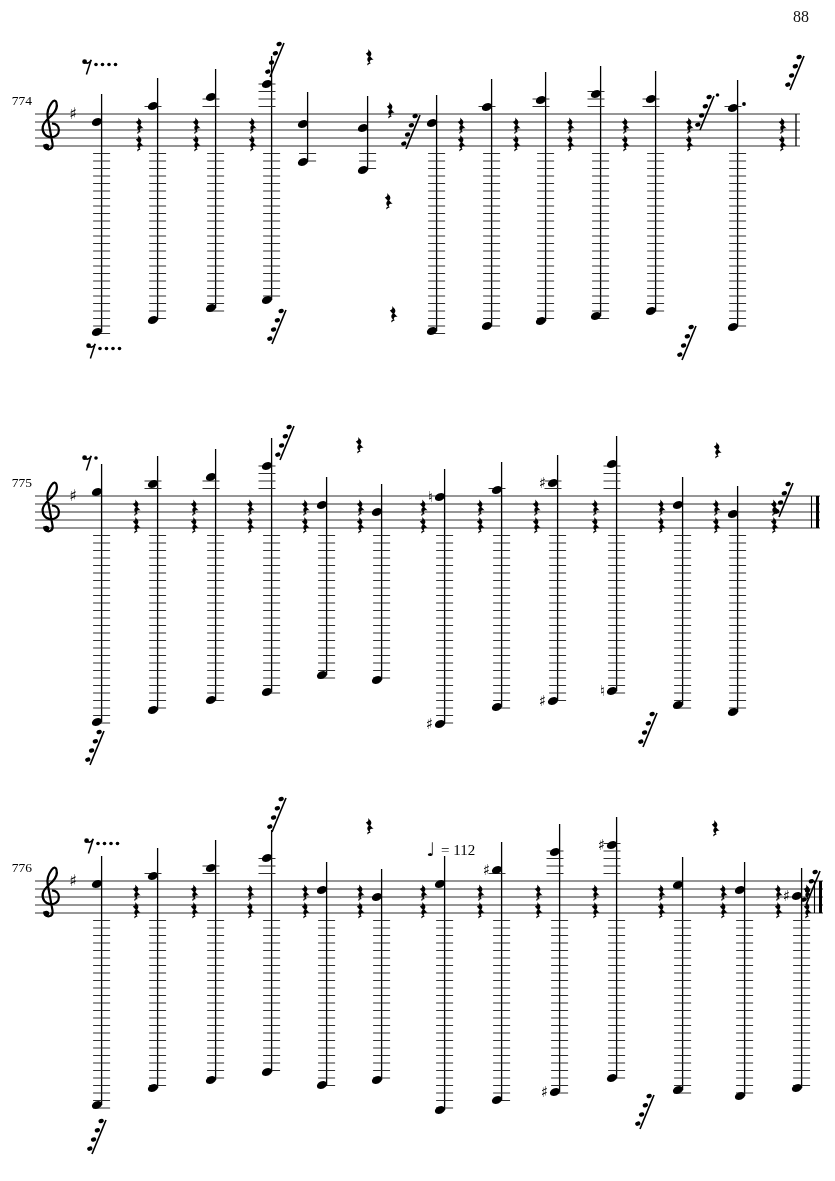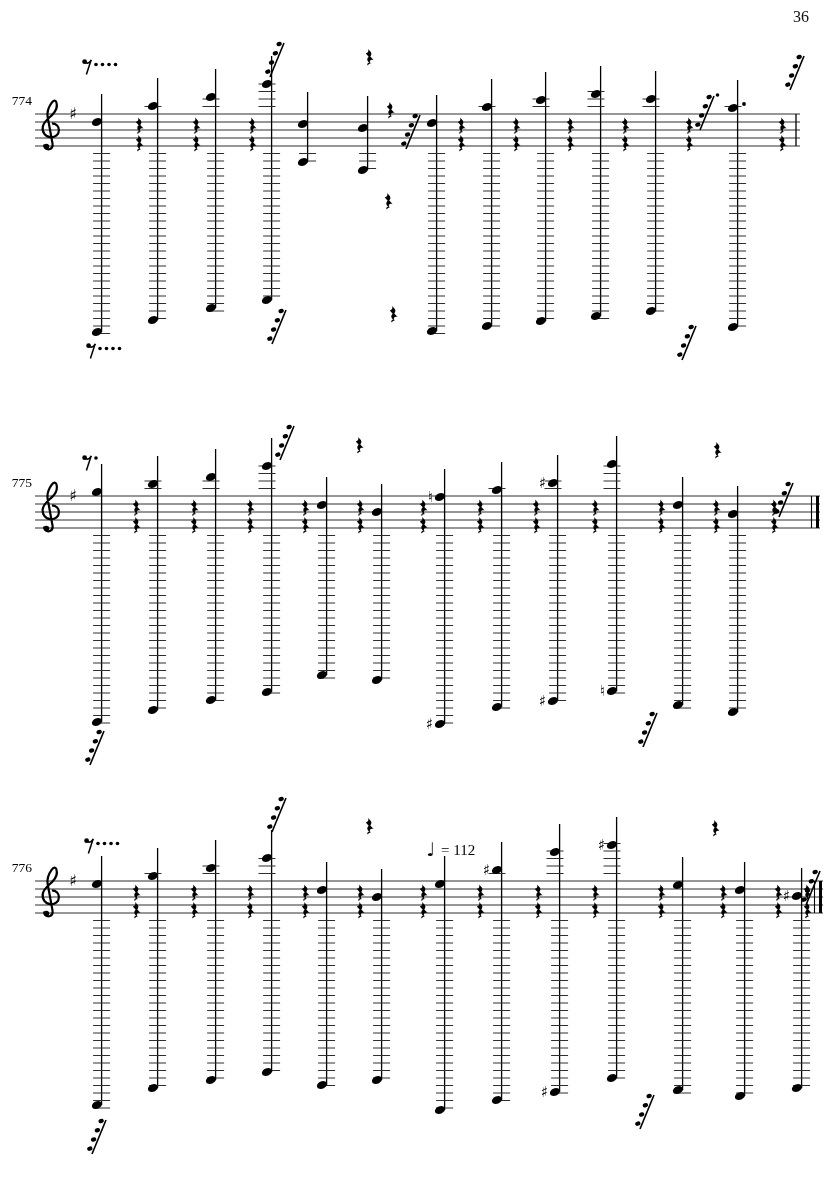--- a/index.html
+++ b/index.html
@@ -6,21 +6,21 @@
   #page{position:relative;width:835px;height:1181px;background:#ffffff;overflow:hidden;
         font-family:"Liberation Serif", serif;}
   #page-number{position:absolute;top:8px;right:26px;font-size:16px;color:#111;}
   svg{position:absolute;left:0;top:0;}
   text{fill:#000;}
 </style>
 </head>
 <body>
 
 <div id="page">
-  <div id="page-number">36</div>
+  <div id="page-number">88</div>
   <svg id="score" width="835" height="1181" viewBox="0 0 835 1181">
       <g>
         <line x1="35" y1="114" x2="800" y2="114" stroke="#2e2e2e" stroke-width="1"></line>
         <line x1="35" y1="122" x2="800" y2="122" stroke="#2e2e2e" stroke-width="1"></line>
         <line x1="35" y1="130" x2="800" y2="130" stroke="#2e2e2e" stroke-width="1"></line>
         <line x1="35" y1="138" x2="800" y2="138" stroke="#2e2e2e" stroke-width="1"></line>
         <line x1="35" y1="146" x2="800" y2="146" stroke="#2e2e2e" stroke-width="1"></line>
         <line x1="796" y1="114" x2="796" y2="146" stroke="#000000" stroke-width="1.3"></line>
         <text x="32" y="105" font-size="13.5" text-anchor="end" font-family="&quot;Liberation Serif&quot;, serif">774</text>
         <g transform="translate(50,114)">

